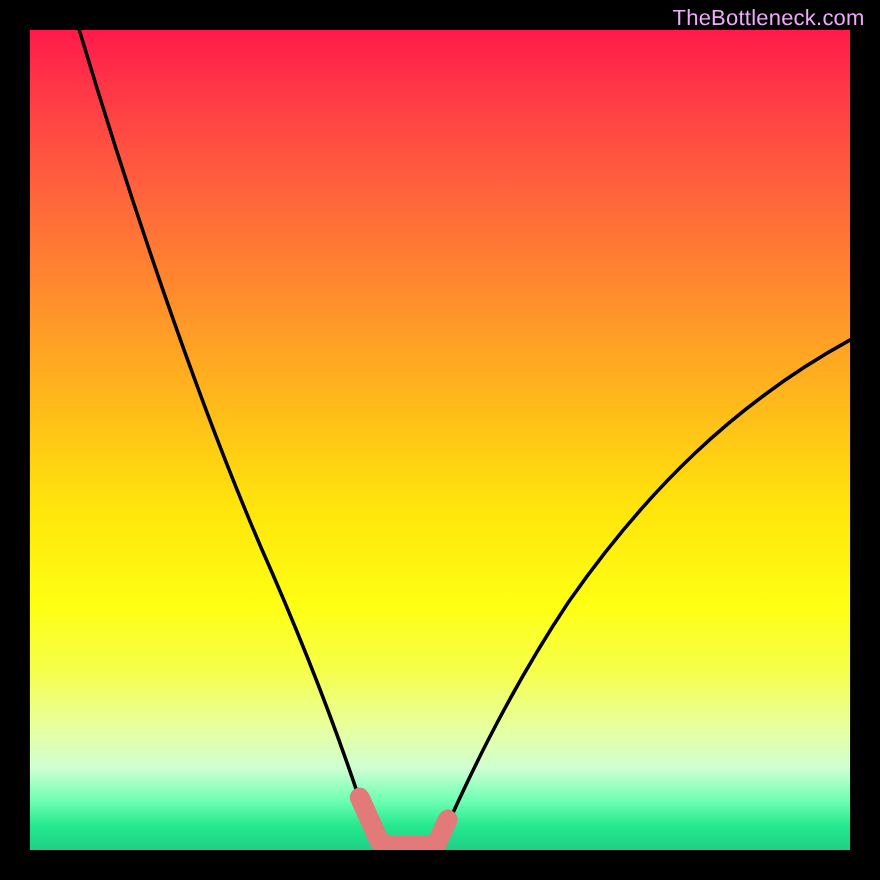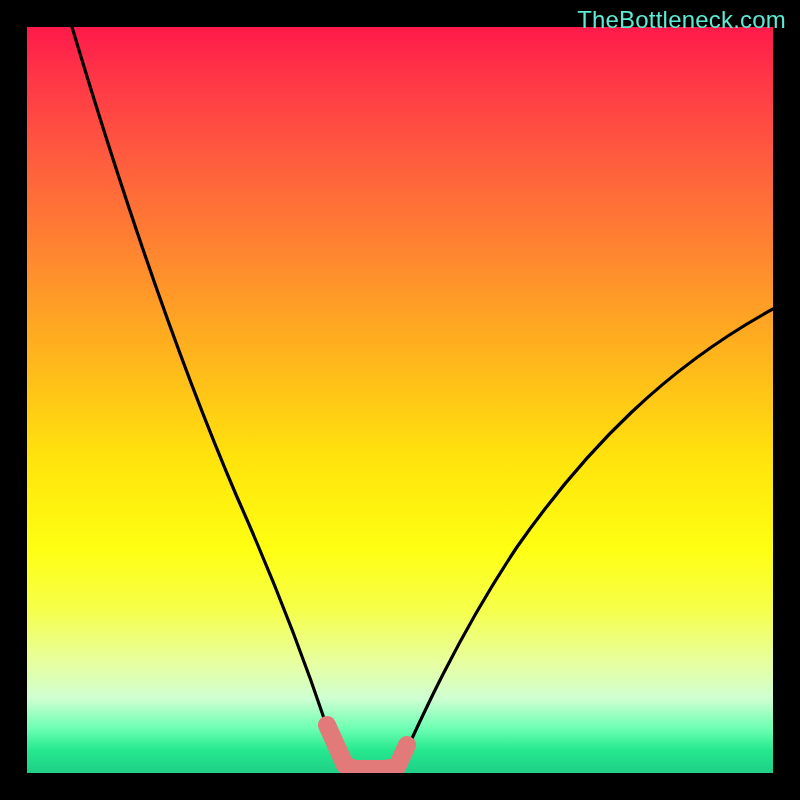--- a/index.html
+++ b/index.html
@@ -39,22 +39,22 @@
       #e8ff9e 85%,
       #cfffd2 90%,
       #6dffb3 94%,
       #25e88e 97%,
       #1fcf86 100%);
   }
   .watermark {
     position: absolute;
     top: 6px;
     right: 14px;
-    color: #5eead4;
-    font-size: 24px;
+    color: #f0abfc;
+    font-size: 20px;
     font-weight: 500;
     letter-spacing: 0.2px;
     user-select: none;
   }
   svg.curves {
     position: absolute;
     inset: 0;
   }
 </style>
 </head>

